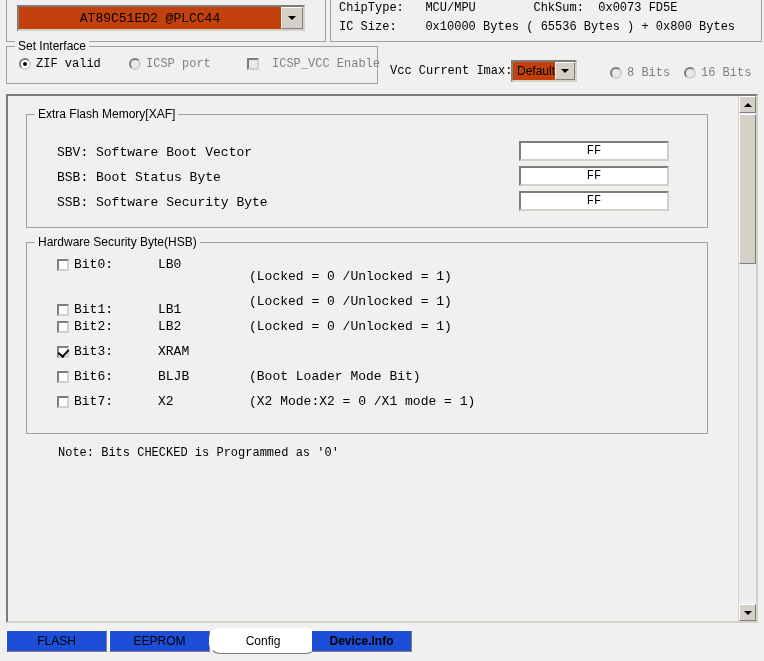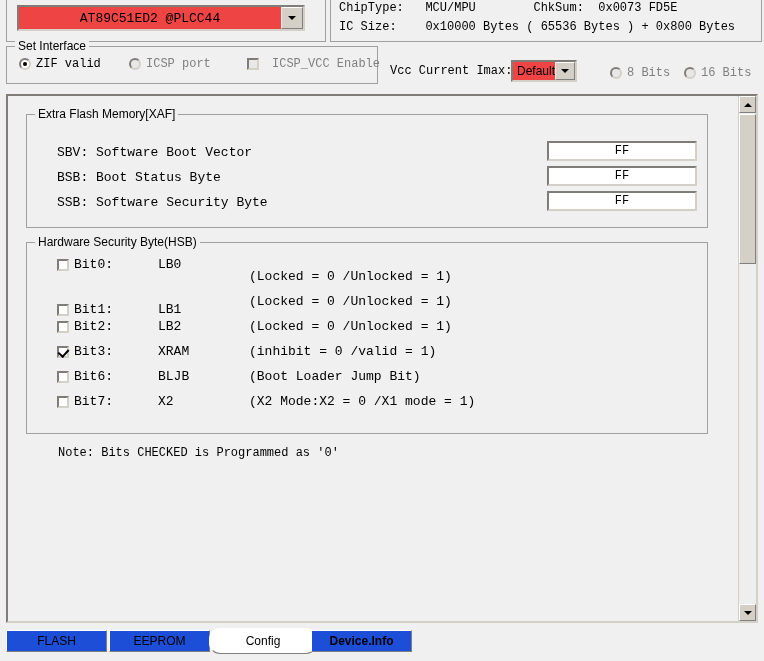--- a/index.html
+++ b/index.html
@@ -56,21 +56,21 @@
     background: #fff;
     box-sizing: border-box;
   }
   .combo-text {
     flex: 1;
     display: flex;
     align-items: center;
     justify-content: center;
     font-family: "Liberation Mono", monospace;
     font-size: 13px;
-    background: #ef4444;
+    background: #c2410c;
   }
   .combo-btn {
     width: 20px;
     background: #d4d0c8;
     border-left: 1px solid #f0f0f0;
     border-top: 1px solid #fff;
     border-right: 1px solid #808080;
     border-bottom: 1px solid #808080;
     display: flex;
     align-items: center;
@@ -263,21 +263,20 @@
     position: absolute;
     width: 150px; height: 20px;
     border: 2px inset #d4d0c8;
     background: #fff;
     box-sizing: border-box;
     display: flex;
     align-items: center;
     justify-content: center;
     font-family: "Liberation Mono", monospace;
     font-size: 12px;
-    margin-left: 28px;
   }
 
   
   #hsb-group {
     position: absolute;
     left: 18px; top: 146px;
     width: 680px; height: 190px;
   }
   .bit-row {
     position: absolute;
@@ -428,29 +427,28 @@
         <span>LB2</span>
       </div>
       <div class="bit-row" style="left:222px; top:76px;">(Locked = 0 /Unlocked = 1)</div>
 
       <div class="bit-row" style="left:30px; top:101px;">
         <span class="check-mark checked"></span>
         <span>Bit3:</span>
         <span style="display:inline-block;width:45px;"></span>
         <span>XRAM</span>
       </div>
-      <div class="bit-row" style="left:222px; top:101px;">(inhibit = 0 /valid = 1)</div>
 
       <div class="bit-row" style="left:30px; top:126px;">
         <span class="check-mark"></span>
         <span>Bit6:</span>
         <span style="display:inline-block;width:45px;"></span>
         <span>BLJB</span>
       </div>
-      <div class="bit-row" style="left:222px; top:126px;">(Boot Loader Jump Bit)</div>
+      <div class="bit-row" style="left:222px; top:126px;">(Boot Loader Mode Bit)</div>
 
       <div class="bit-row" style="left:30px; top:151px;">
         <span class="check-mark"></span>
         <span>Bit7:</span>
         <span style="display:inline-block;width:45px;"></span>
         <span>X2</span>
       </div>
       <div class="bit-row" style="left:222px; top:151px;">(X2 Mode:X2 = 0 /X1 mode = 1)</div>
     </div>
 

